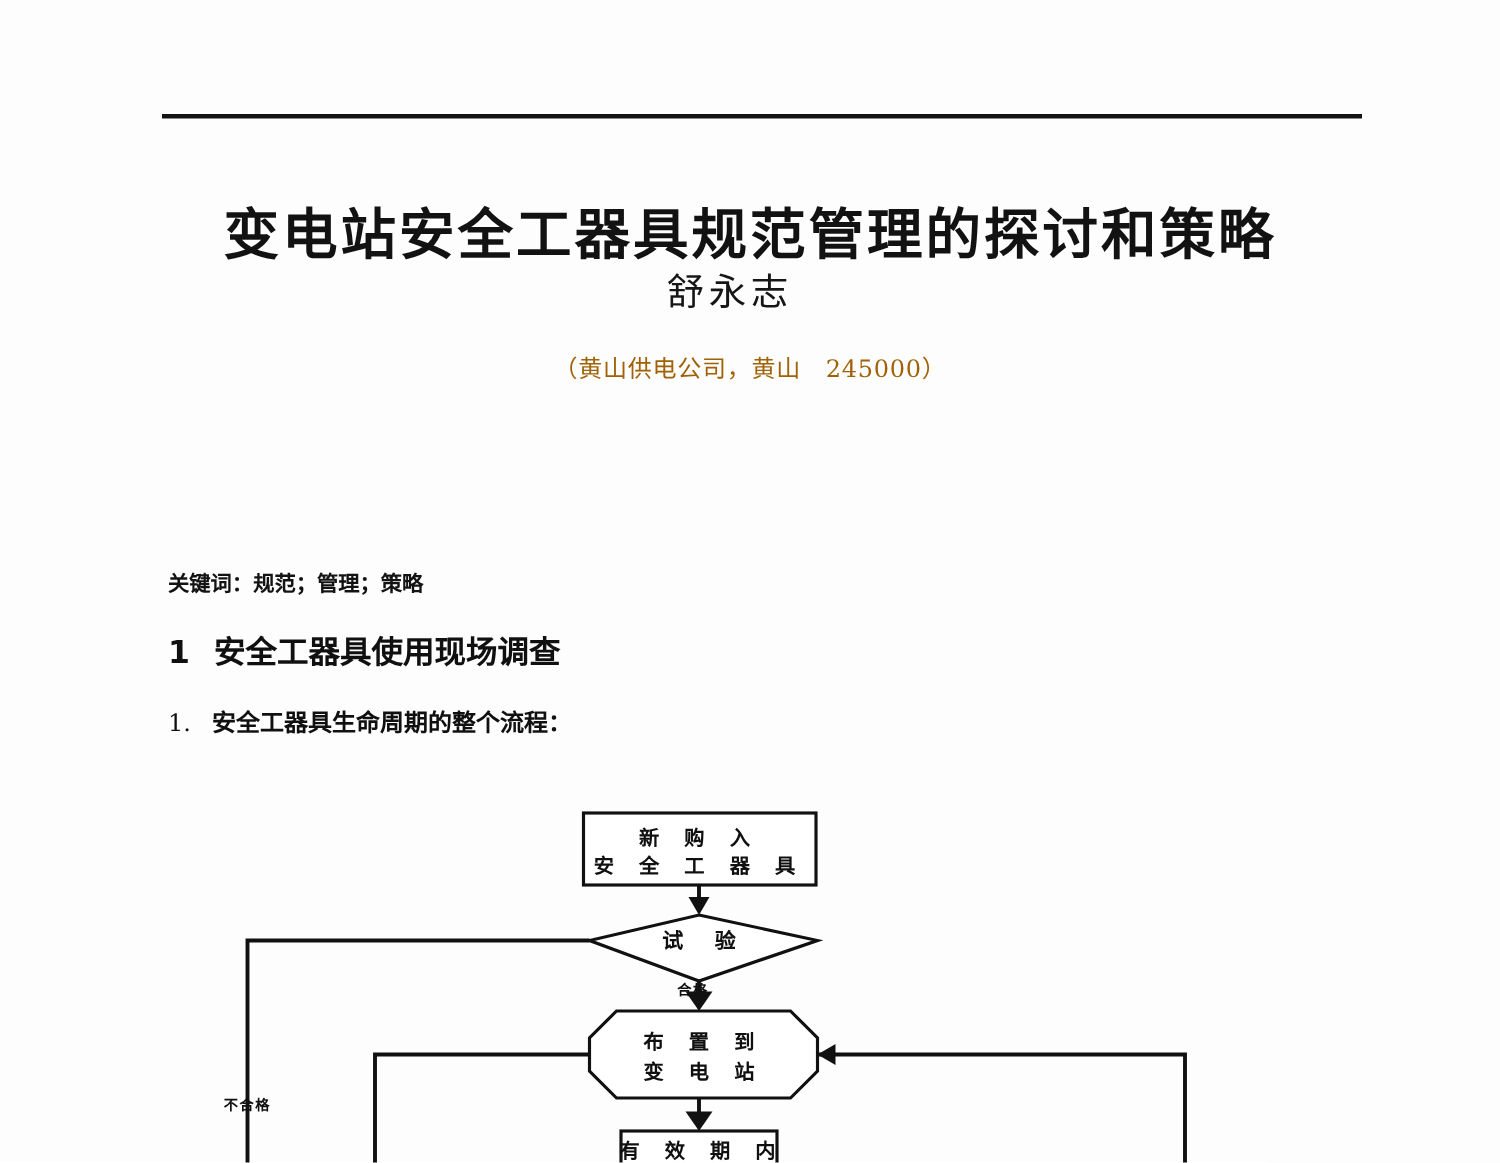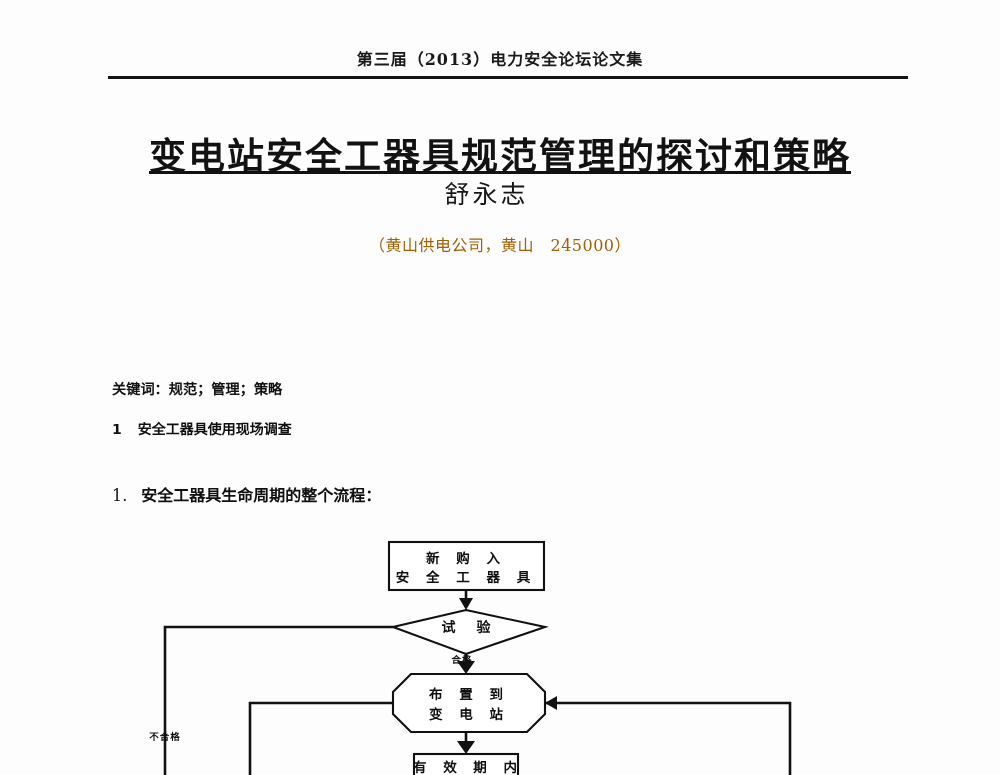--- a/index.html
+++ b/index.html
@@ -52,21 +52,20 @@
     top: 101px;
     left: 0;
     width: 1000px;
     text-align: center;
     font-family: "DejaVu Serif", "Liberation Serif", serif;
     font-weight: bold;
     font-size: 37px;
     letter-spacing: 2px;
     color: #121212;
     white-space: nowrap;
-    text-decoration: underline;
   }
   .doc-author {
     position: absolute;
     top: 174px;
     left: 0;
     width: 973px;
     text-align: center;
     font-family: "DejaVu Serif", "Liberation Serif", serif;
     font-size: 25px;
     letter-spacing: 3px;
@@ -113,34 +112,33 @@
     color: #131313;
   }
 
   
   .section-heading {
     position: absolute;
     top: 418px;
     left: 112px;
     font-family: "DejaVu Sans", "Liberation Sans", sans-serif;
     font-weight: bold;
-    font-size: 14px;
+    font-size: 21px;
     color: #101010;
   }
   .section-heading .num { margin-right: 16px; }
 
   .subsection-heading {
     position: absolute;
     top: 468px;
     left: 112px;
     font-family: "DejaVu Sans", "Liberation Sans", sans-serif;
     font-weight: bold;
     font-size: 16px;
     color: #101010;
-    margin-top: 14px;
   }
   .subsection-heading .num {
     font-family: "DejaVu Serif", "Liberation Serif", serif;
     font-weight: normal;
     margin-right: 14px;
   }
 
   
   .flowchart {
     position: absolute;
@@ -175,21 +173,20 @@
     stroke-width: 2.6;
     fill: none;
   }
   .fc-arrow { fill: #111111; }
 </style>
 </head>
 <body>
 
 <div class="page">
 
-  <div class="running-header">第三届（2013）电力安全论坛论文集</div>
   <div class="header-rule"></div>
 
   <h1 class="doc-title">变电站安全工器具规范管理的探讨和策略</h1>
   <div class="doc-author">舒永志</div>
   <div class="doc-affiliation">（黄山供电公司，黄山　245000）</div>
 
   <div class="keywords">关键词：规范；管理；策略</div>
 
   <div class="section-heading">
     <span class="num">1</span><span>安全工器具使用现场调查</span>

